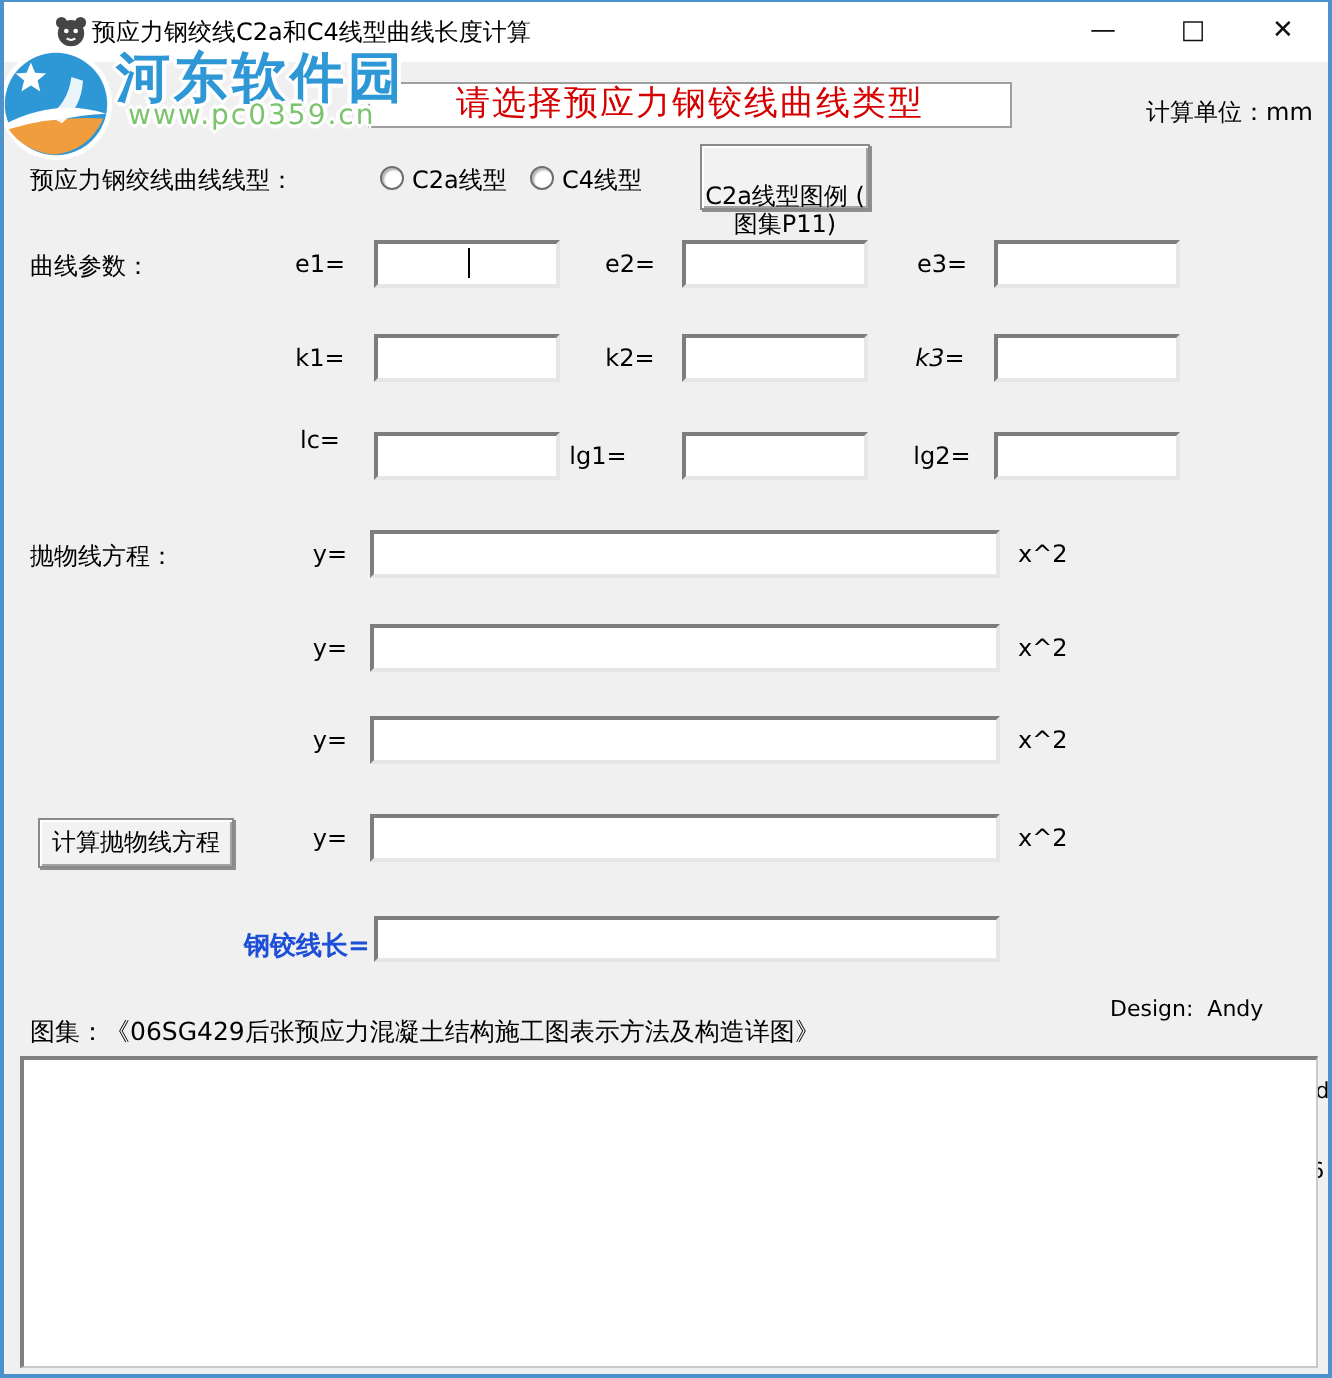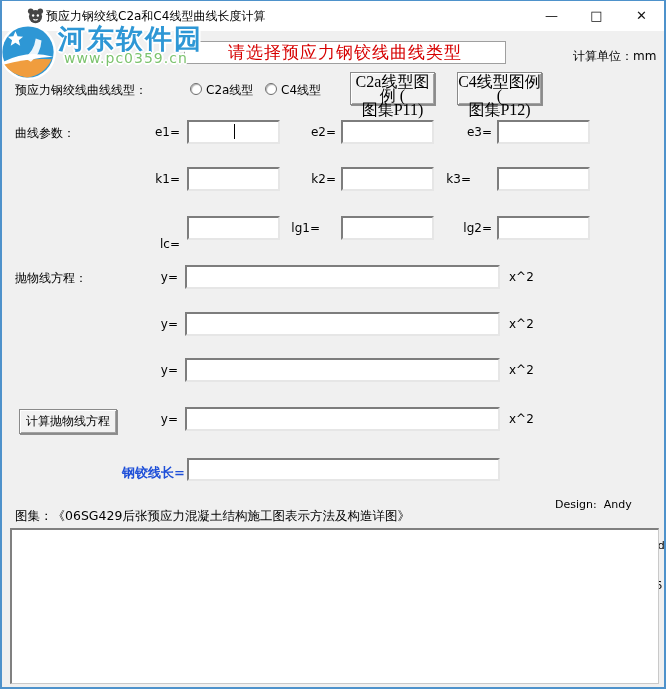--- a/index.html
+++ b/index.html
@@ -15,28 +15,28 @@
   .cap-btn{position:absolute;top:0;width:45px;height:30px;text-align:center;line-height:30px;font-size:13px;color:#111;}
   .cap-btn.min{right:90px;}
   .cap-btn.max{right:45px;}
   .cap-btn.close{right:0;}
 
   .heading-box{position:absolute;left:182px;top:40px;width:322px;height:23px;background:#fff;border:1px solid #9f9f9f;box-sizing:border-box;text-align:center;}
   .heading-box span{font-size:17px;font-weight:normal;color:#d60000;line-height:21px;letter-spacing:1px;}
   .unit-label{position:absolute;left:571px;top:47px;font-size:12px;color:#000;white-space:nowrap;}
 
   .lbl{position:absolute;font-size:12px;color:#000;white-space:nowrap;}
-  .plbl{position:absolute;font-size:12px;color:#000;text-align:right;white-space:nowrap;}
+  .plbl{position:absolute;font-size:12px;color:#000;text-align:center;white-space:nowrap;}
 
   .radio{position:absolute;width:12px;height:12px;border-radius:50%;background:#fff;border:1px solid #6e6e6e;box-sizing:border-box;box-shadow:inset 1px 1px 1px rgba(0,0,0,.3);}
 
   .btn{position:absolute;background:#f2f2f2;border:1px solid #8a8a8a;box-sizing:border-box;
        box-shadow:inset 1px 1px 0 #ffffff,inset -1px -1px 0 #a3a3a3,1px 1px 0 #8f8f8f;
        text-align:center;color:#000;cursor:default;}
-  .btn.legend{font-size:16px;line-height:14px;padding-top:2px;font-family:Liberation Serif, serif;}
+  .btn.legend{font-size:12px;line-height:14px;padding-top:18px;}
   .btn.calc-parabola{font-size:12px;line-height:22px;}
   .btn.start-calc{font-size:16px;font-weight:bold;line-height:30px;letter-spacing:2px;}
 
   .inp{position:absolute;background:#fff;box-sizing:border-box;margin:0;padding:0 3px;
        border-top:2px solid #7d7d7d;border-left:2px solid #7d7d7d;
        border-bottom:2px solid #e6e6e6;border-right:2px solid #e6e6e6;
        font-size:12px;font-family:"DejaVu Sans","Liberation Sans",sans-serif;outline:none;}
   .caret{position:absolute;width:1px;height:15px;background:#000;}
 
   .result-label{position:absolute;left:120px;top:463px;font-size:13px;font-weight:bold;color:#1d4ed8;white-space:nowrap;}
@@ -85,43 +85,39 @@
   <div class="lbl" style="left:13px;top:81px;">预应力钢绞线曲线线型：</div>
   <span class="radio" style="left:188px;top:82px;"></span>
   <div class="lbl" style="left:204px;top:81px;">C2a线型</div>
   <span class="radio" style="left:263px;top:82px;"></span>
   <div class="lbl" style="left:279px;top:81px;">C4线型</div>
 
   <div class="btn legend" style="left:348px;top:71px;width:85px;height:33px;">
     <span style="display:block;">C2a线型图例 (</span>
     <span style="display:block;">图集P11)</span>
   </div>
-  <div class="btn legend" style="left:455px;top:71px;width:85px;height:33px;">
-    <span style="display:block;">C4线型图例 (</span>
-    <span style="display:block;">图集P12)</span>
-  </div>
 
   <div class="lbl" style="left:13px;top:124px;">曲线参数：</div>
 
   <div class="plbl" style="left:138px;top:124px;width:40px;">e1=</div>
   <input class="inp" style="left: 185px; top: 119px; width: 93px; height: 24px;" value="">
   <div class="caret" style="left:232px;top:123px;"></div>
   <div class="plbl" style="left:292px;top:124px;width:42px;">e2=</div>
   <input class="inp" style="left: 339px; top: 119px; width: 93px; height: 24px;" value="">
   <div class="plbl" style="left:448px;top:124px;width:42px;">e3=</div>
   <input class="inp" style="left: 495px; top: 119px; width: 93px; height: 24px;" value="">
 
   <div class="plbl" style="left:138px;top:171px;width:40px;">k1=</div>
   <input class="inp" style="left: 185px; top: 166px; width: 93px; height: 24px;" value="">
   <div class="plbl" style="left:292px;top:171px;width:42px;">k2=</div>
   <input class="inp" style="left: 339px; top: 166px; width: 93px; height: 24px;" value="">
-  <div class="plbl" style="left:427px;top:171px;width:42px;">k3=</div>
+  <div class="plbl" style="left:447px;top:171px;width:42px;font-style:italic;">k3=</div>
   <input class="inp" style="left: 495px; top: 166px; width: 93px; height: 24px;" value="">
 
-  <div class="plbl" style="left:138px;top:236px;width:40px;">lc=</div>
+  <div class="plbl" style="left:138px;top:212px;width:40px;">lc=</div>
   <input class="inp" style="left: 185px; top: 215px; width: 93px; height: 24px;" value="">
   <div class="plbl" style="left:276px;top:220px;width:42px;">lg1=</div>
   <input class="inp" style="left: 339px; top: 215px; width: 93px; height: 24px;" value="">
   <div class="plbl" style="left:448px;top:220px;width:42px;">lg2=</div>
   <input class="inp" style="left: 495px; top: 215px; width: 93px; height: 24px;" value="">
 
   <div class="lbl" style="left:13px;top:269px;">抛物线方程：</div>
 
   <div class="plbl" style="left:150px;top:269px;width:26px;">y=</div>
   <input class="inp" style="left: 183px; top: 264px; width: 315px; height: 24px;" value="">

